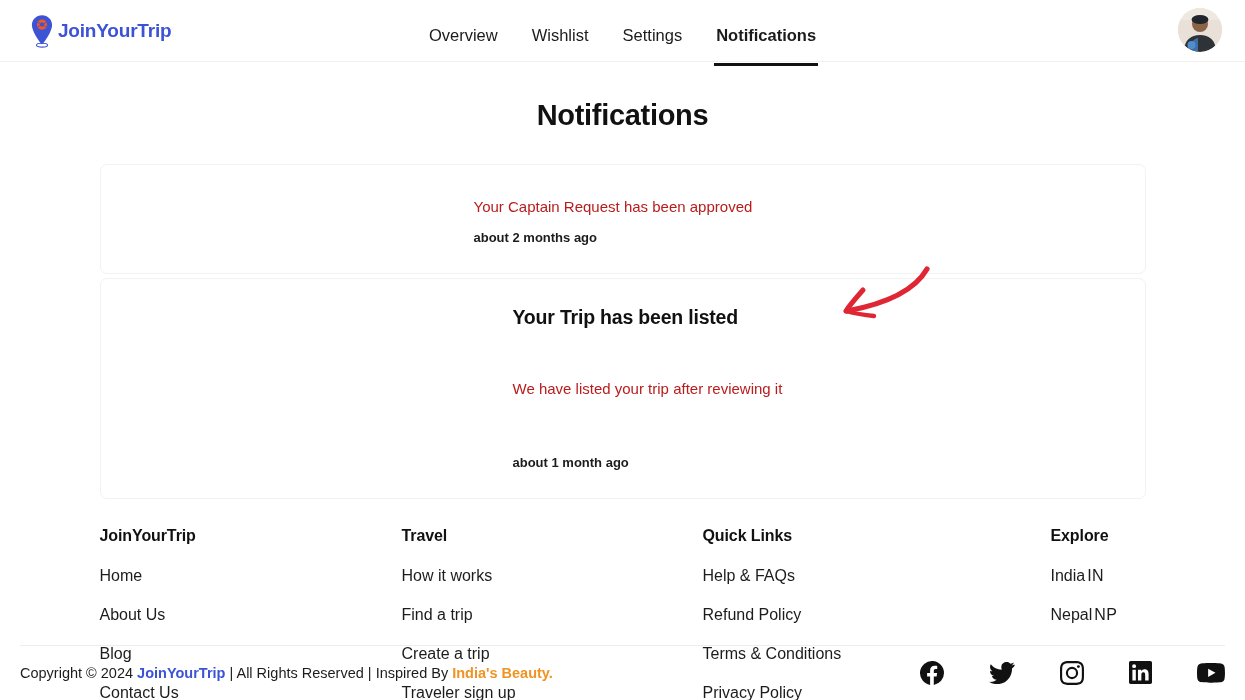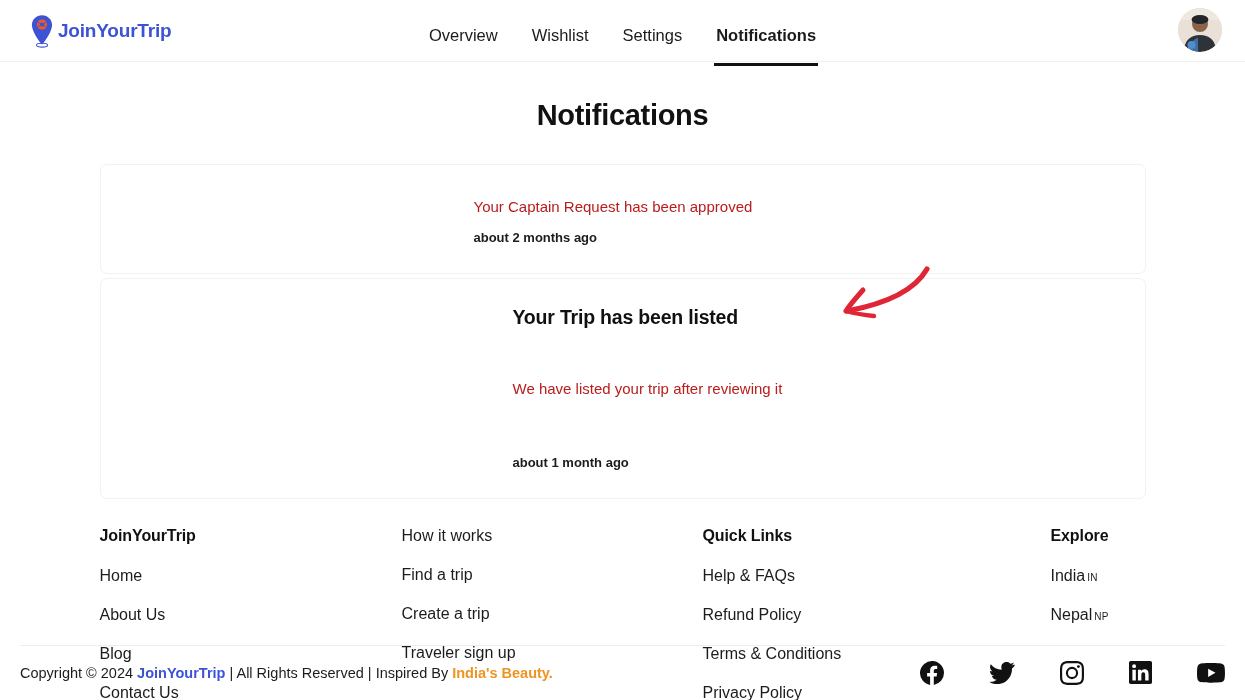--- a/index.html
+++ b/index.html
@@ -195,21 +195,21 @@
     font-size: 16px;
     color: #1c1c1c;
     margin-bottom: 21px;
     text-decoration: none;
     cursor: pointer;
     white-space: nowrap;
   }
   .flink:last-child { margin-bottom: 0; }
 
   .country-code {
-    font-size: 10px;
+    font-size: 16px;
     letter-spacing: 0.3px;
     color: #1c1c1c;
     margin-left: 2px;
   }
 
   
   .footer-divider {
     position: absolute;
     left: 20px;
     right: 20px;
@@ -332,20 +332,21 @@
 
     <div class="fcol-1">
       <div class="fcol-title">JoinYourTrip</div>
       <a class="flink">Home</a>
       <a class="flink">About Us</a>
       <a class="flink">Blog</a>
       <a class="flink">Contact Us</a>
     </div>
 
     <div class="fcol-2">
+      <div class="fcol-title">Travel</div>
       <a class="flink">How it works</a>
       <a class="flink">Find a trip</a>
       <a class="flink">Create a trip</a>
       <a class="flink">Traveler sign up</a>
     </div>
 
     <div class="fcol-3">
       <div class="fcol-title">Quick Links</div>
       <a class="flink">Help &amp; FAQs</a>
       <a class="flink">Refund Policy</a>

